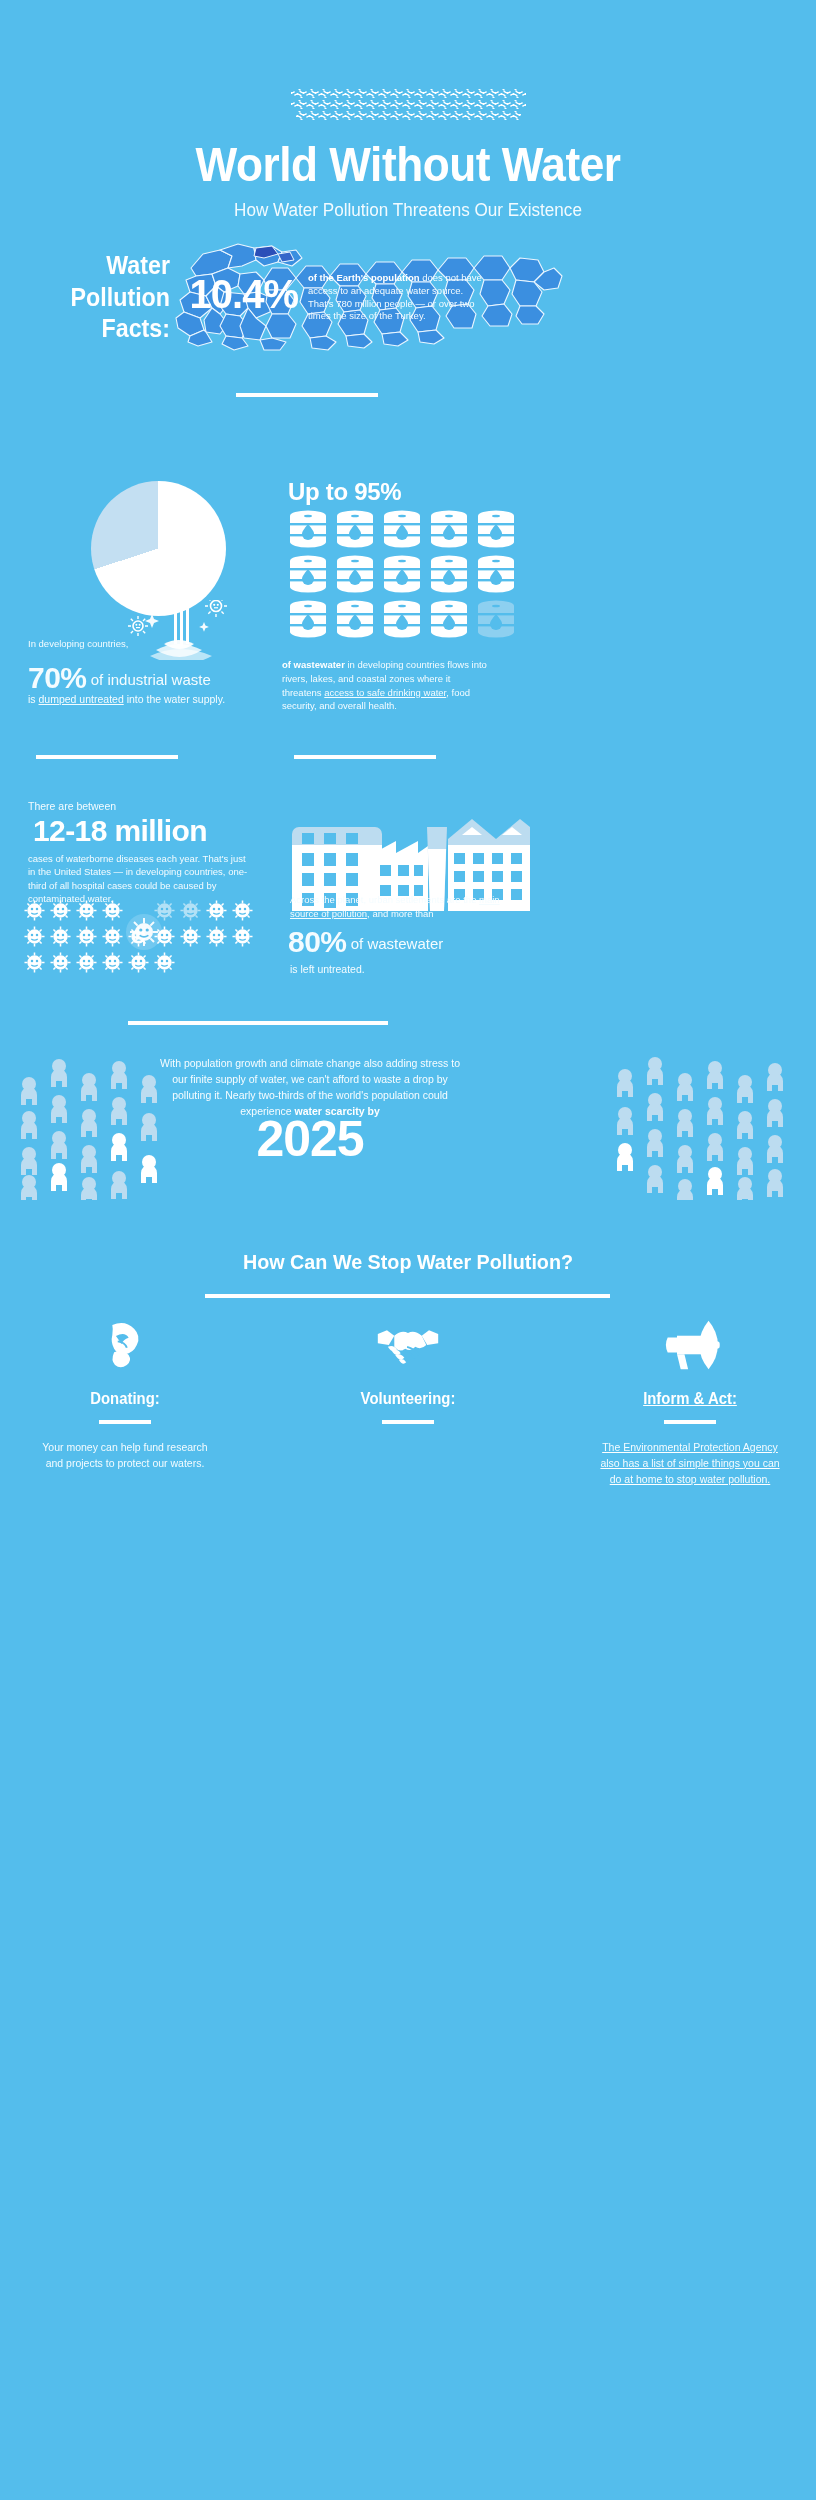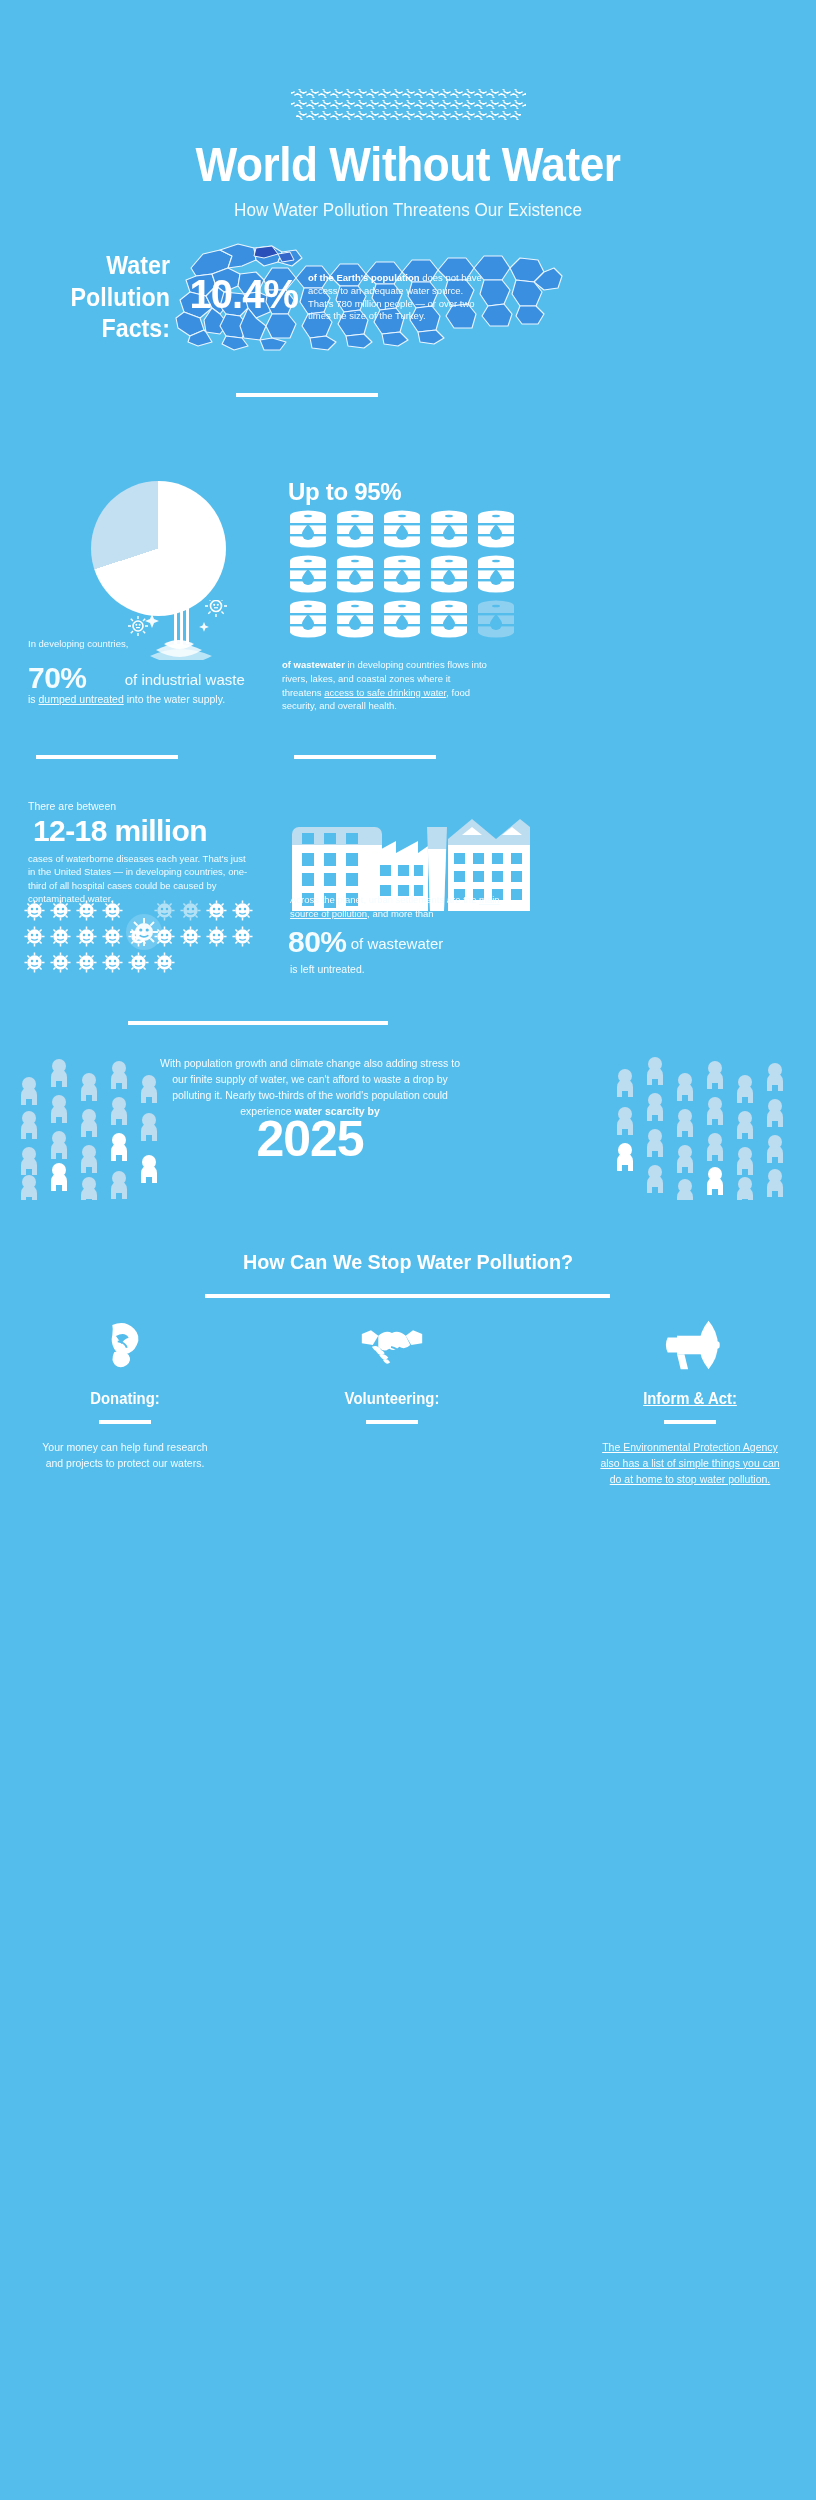--- a/index.html
+++ b/index.html
@@ -136,21 +136,21 @@
     font-size: 10.5px;
     line-height: 1.5;
     color: #f4fcff;
   }
   .stat70 .big {
     font-size: 30px;
     font-weight: 700;
     letter-spacing: -0.5px;
     vertical-align: -3px;
   }
-  .stat70 .mid { font-size: 15px; margin-left: 34px; }
+  .stat70 .mid { font-size: 15px; }
   .stat70-sub {
     position: absolute;
     top: 693px; left: 28px;
     width: 290px;
     font-size: 10.5px;
     color: #f4fcff;
   }
   .u { text-decoration: underline; }
 
   
@@ -297,21 +297,21 @@
     font-weight: 700;
     transform: scaleX(0.94);
   }
   .col {
     position: absolute;
     width: 180px;
     text-align: center;
     top: 1310px;
   }
   .col.c1 { left: 35px; }
-  .col.c2 { left: 302px; }
+  .col.c2 { left: 318px; }
   .col.c3 { left: 600px; text-decoration: underline; }
   .col-icon {
     height: 70px;
     display: flex;
     align-items: center;
     justify-content: center;
   }
   .col-title {
     margin-top: 10px;
     font-size: 16px;

